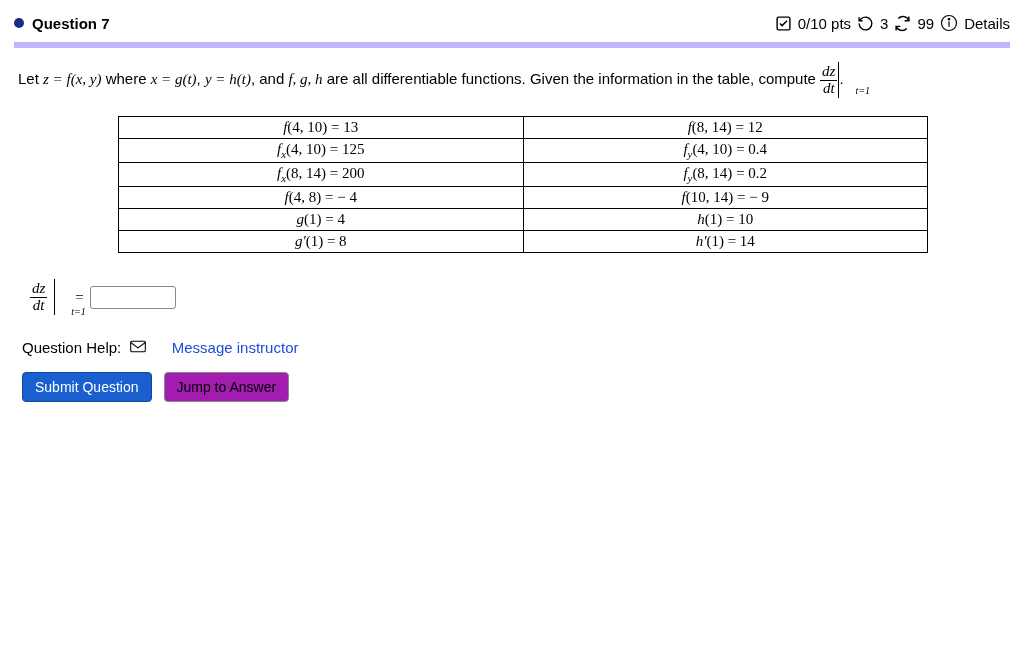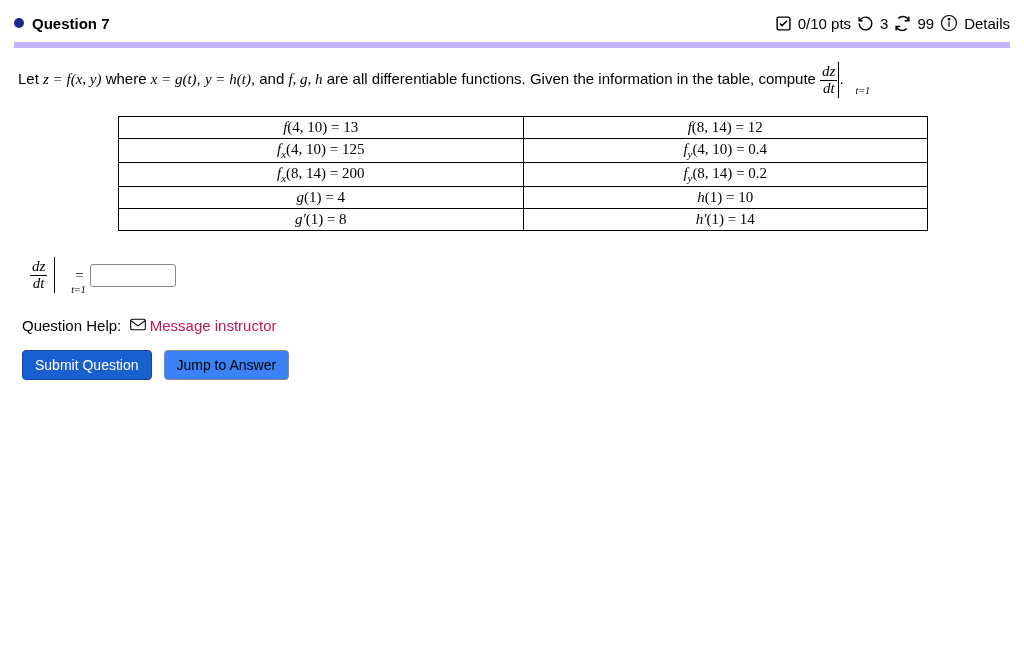--- a/index.html
+++ b/index.html
@@ -83,28 +83,28 @@
   .sub2 { font-size: 0.72em; vertical-align: sub; font-style: italic; }
   .answer-row { display:flex; align-items:center; gap:6px; margin: 10px 0 24px 12px; }
   input.ans {
     width: 86px; height: 23px;
     border: 1px solid #888;
     border-radius: 3px;
     padding: 2px 4px;
     font-size: 14px;
   }
   .helprow { margin: 6px 0 16px 4px; font-size: 15px; }
-  .helprow a { color: #be185d; text-decoration: none; }
+  .helprow a { color: #1d4ed8; text-decoration: none; margin-left: 22px; }
   .btnrow { display:flex; gap:12px; margin-left:4px; }
   button.primary {
     background:#1a5fd0; color:#fff; border:1px solid #12459c;
     padding:1px 12px; border-radius:4px; font-size:14px; cursor:pointer;
   }
   button.secondary {
-    background:#3b82f6; color:#000; border:1px solid #888;
+    background:#a21caf; color:#000; border:1px solid #888;
     padding:6px 12px; border-radius:4px; font-size:14px; cursor:pointer;
   }
 </style>
 </head>
 <body>
 
 <div class="q-header">
   <div class="q-header-left">
     <span class="bullet"></span>
     <span>Question 7</span>
@@ -162,20 +162,24 @@
         </tr>
         <tr>
           <td><span class="ital">f</span><span class="sub2">x</span><span>(4, 10)</span> = 125</td>
           <td><span class="ital">f</span><span class="sub2">y</span><span>(4, 10)</span> = 0.4</td>
         </tr>
         <tr>
           <td><span class="ital">f</span><span class="sub2">x</span><span>(8, 14)</span> = 200</td>
           <td><span class="ital">f</span><span class="sub2">y</span><span>(8, 14)</span> = 0.2</td>
         </tr>
         <tr>
+          <td><span class="ital">f</span><span>(4, 8)</span> =  − 4</td>
+          <td><span class="ital">f</span><span>(10, 14)</span> =  − 9</td>
+        </tr>
+        <tr>
           <td><span class="ital">g</span><span>(1)</span> = 4</td>
           <td><span class="ital">h</span><span>(1)</span> = 10</td>
         </tr>
         <tr>
           <td><span class="ital">g′</span><span>(1)</span> = 8</td>
           <td><span class="ital">h′</span><span>(1)</span> = 14</td>
         </tr>
       </tbody>
   </table>
 

